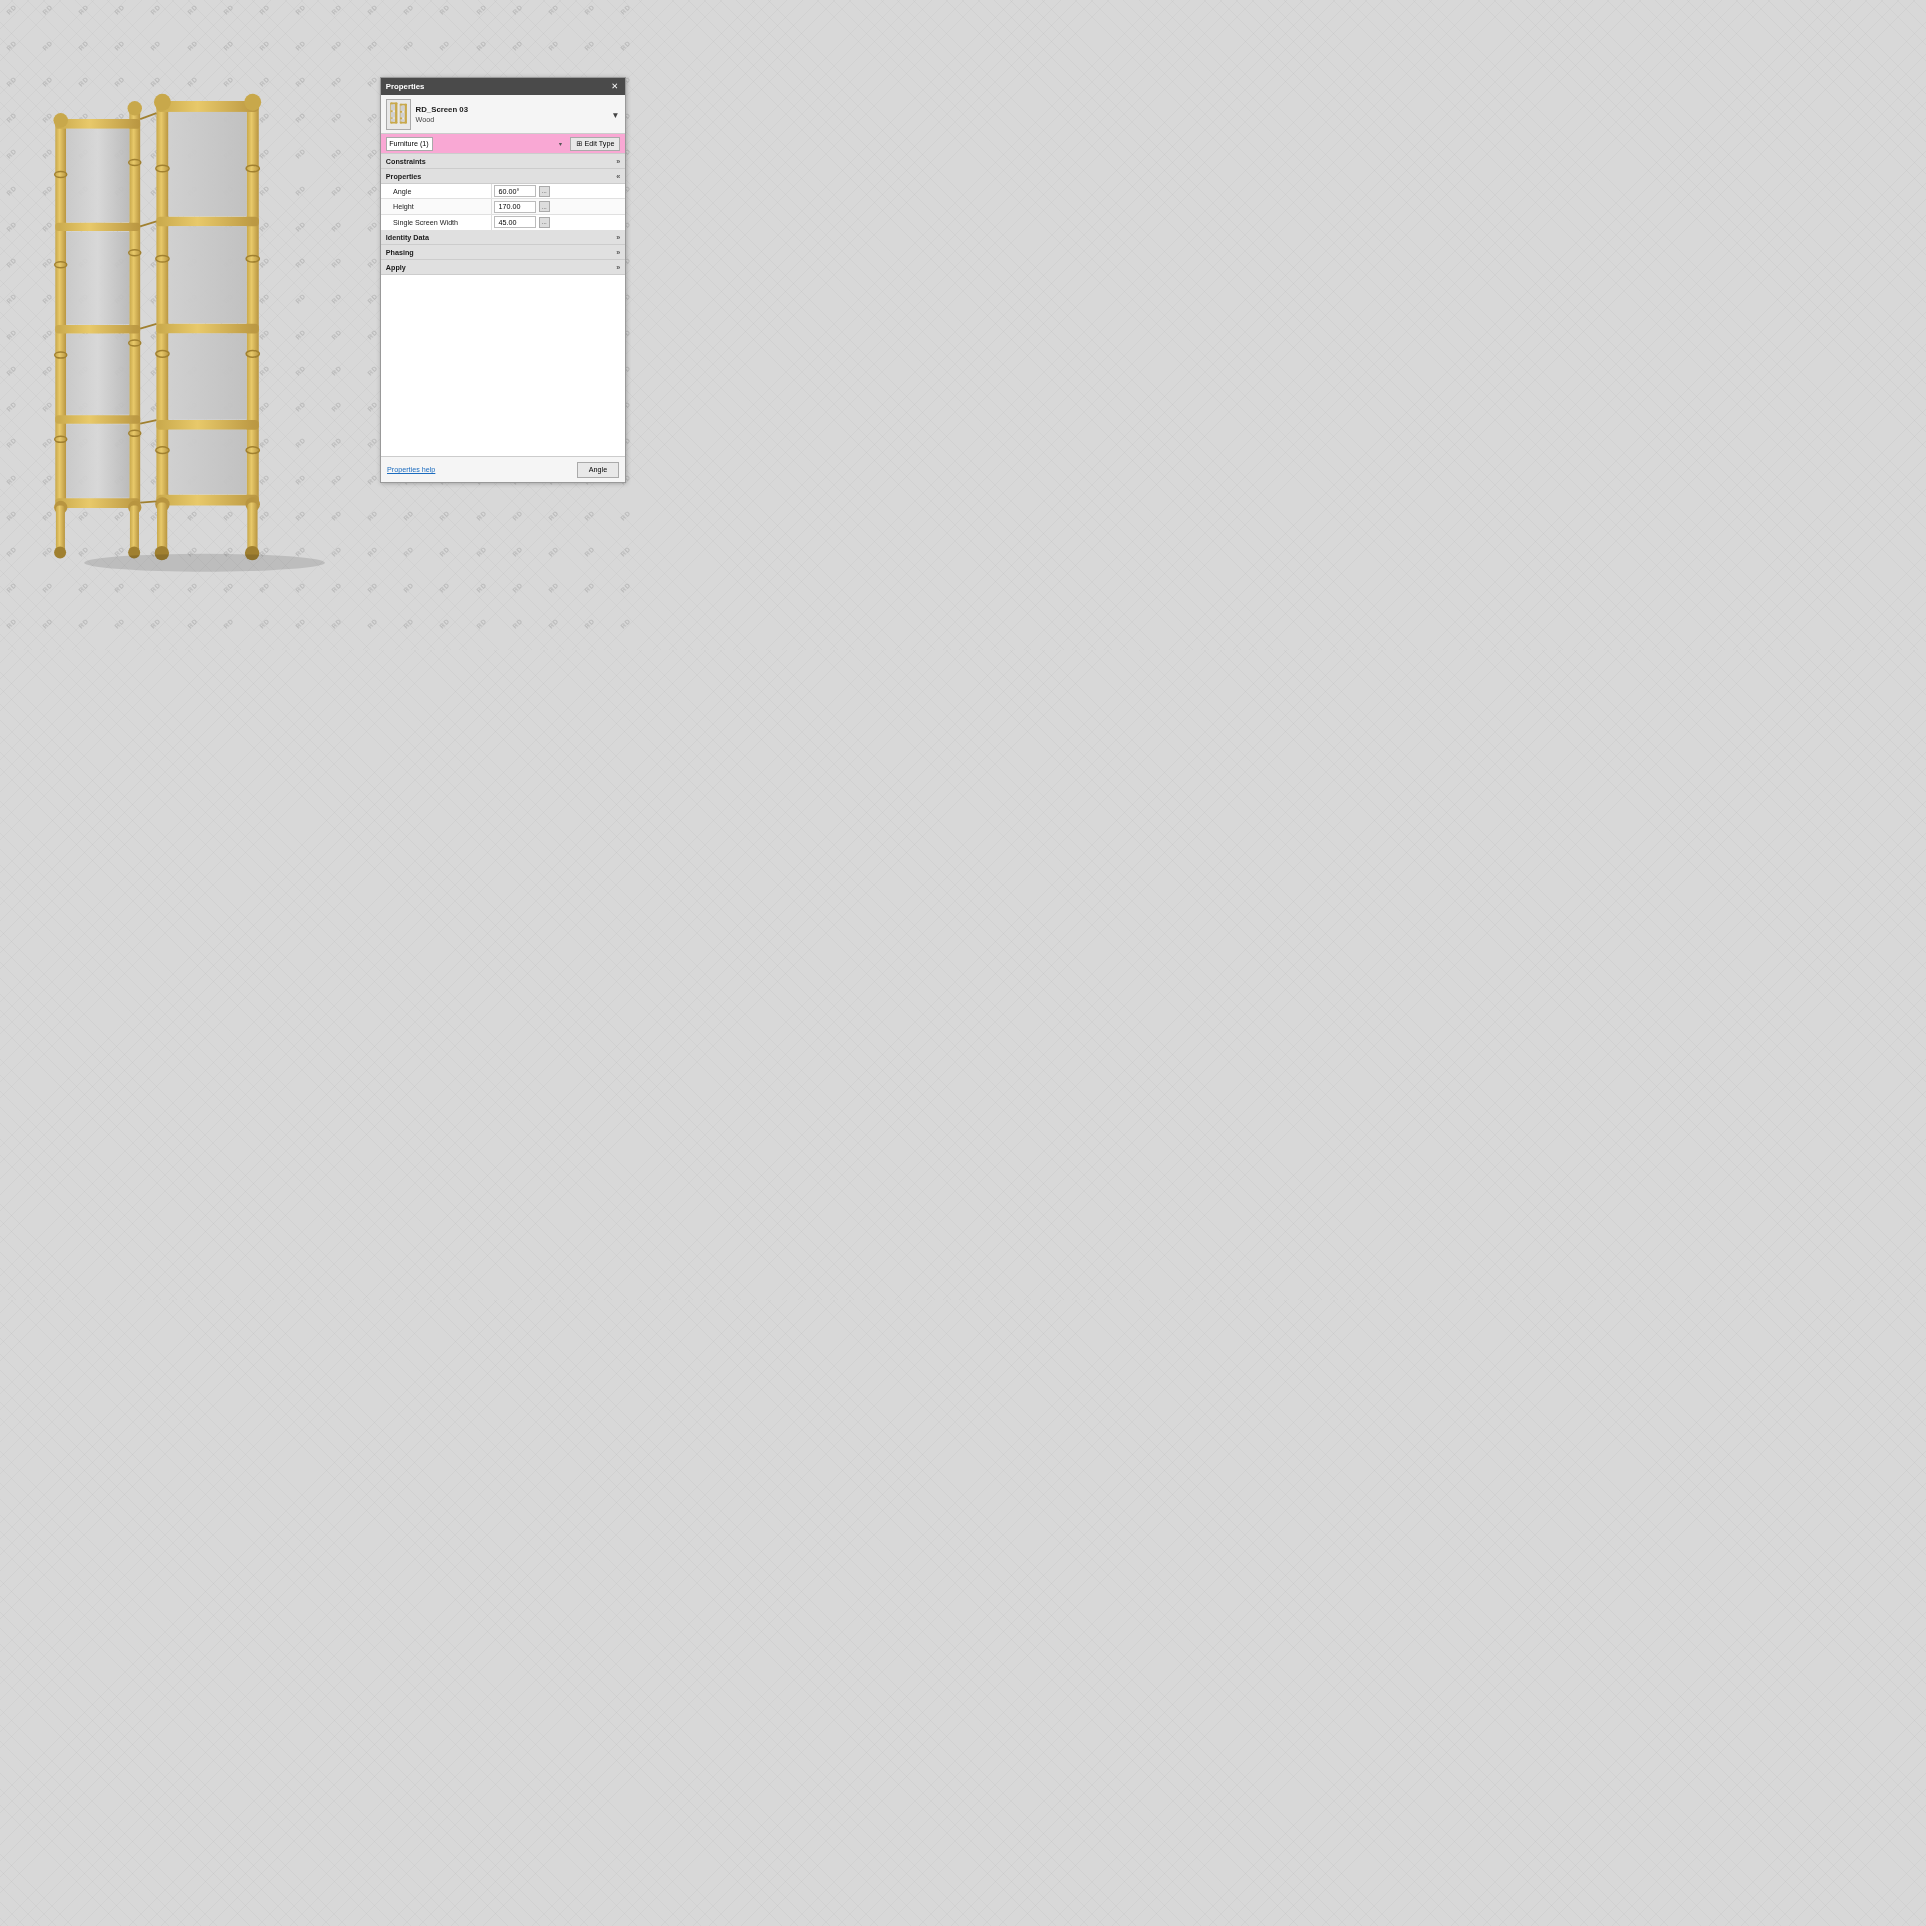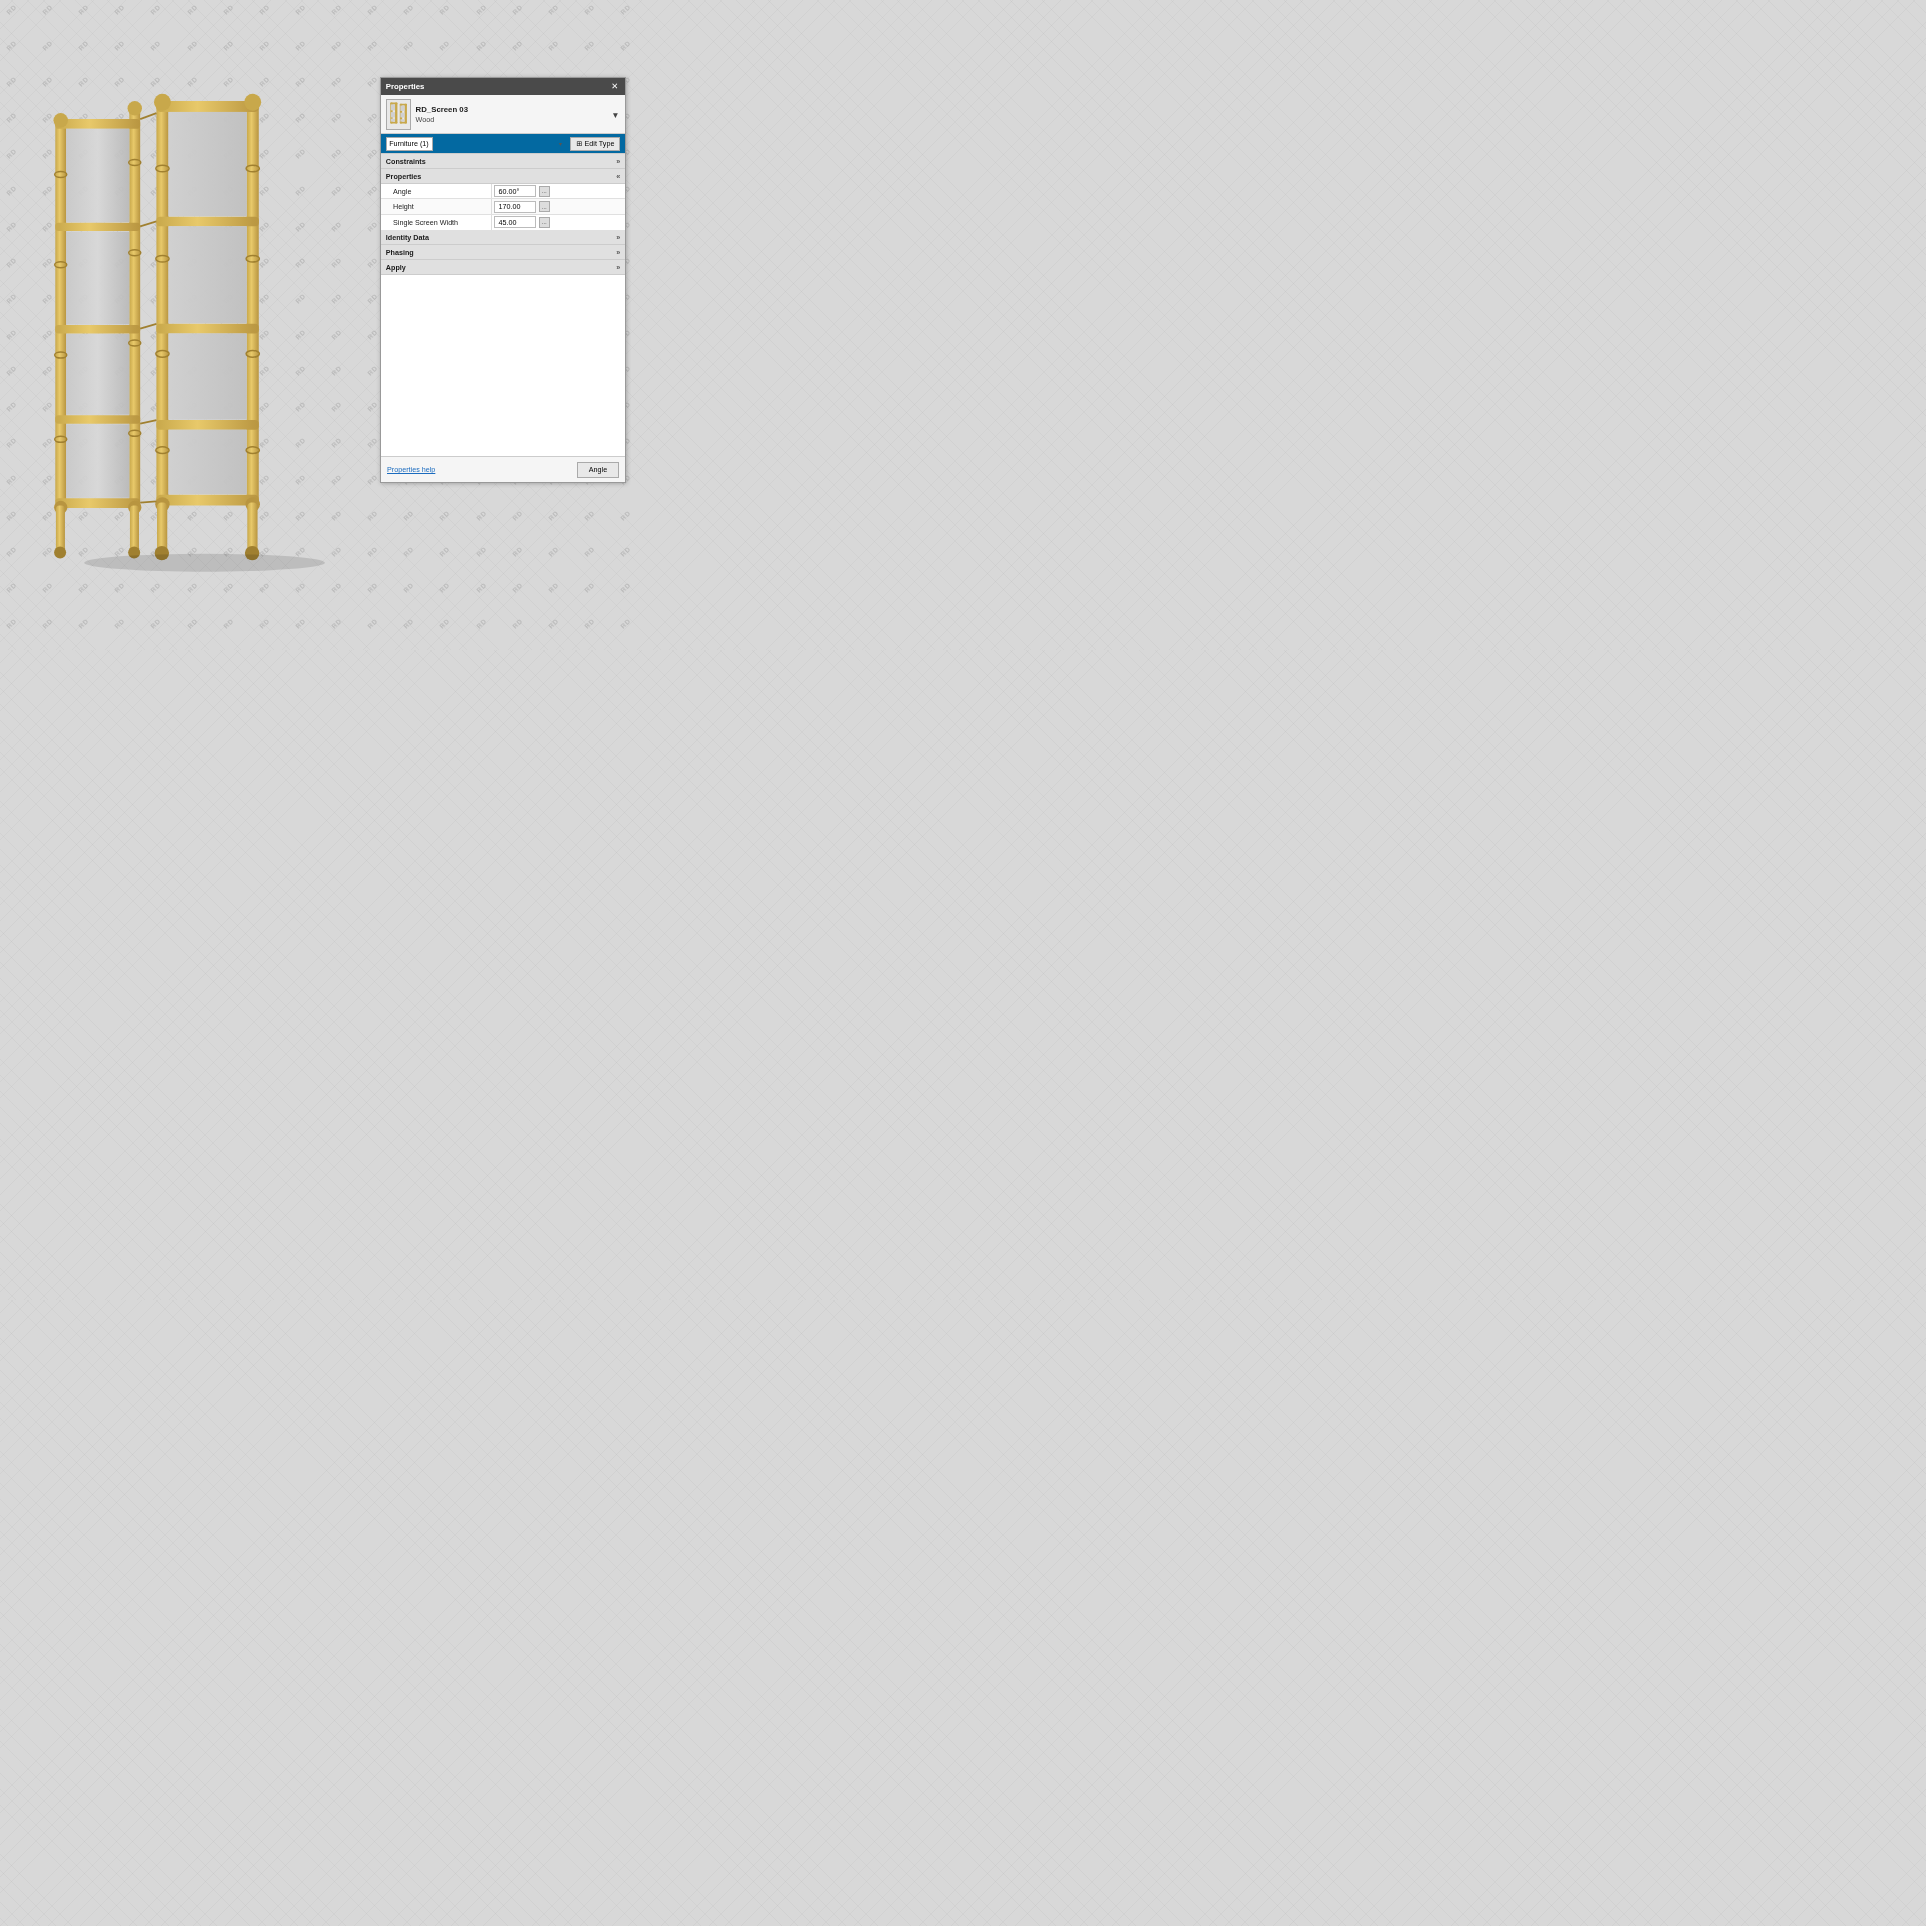--- a/index.html
+++ b/index.html
@@ -138,21 +138,21 @@
       font-size: 9.6px;
       cursor: pointer;
       padding: 1.2px 2.4px;
     }
 
     
     .category-row {
       display: flex;
       align-items: center;
       padding: 2.4px 4.8px;
-      background: #0369a1;
+      background: #f9a8d4;
       border-bottom: 0.6px solid #ccc;
       gap: 3.6px;
     }
 
     .category-select {
       flex: 1;
       height: 14.4px;
       border: 0.6px solid #aaa;
       background: #fff;
       font-size: 7.2px;

